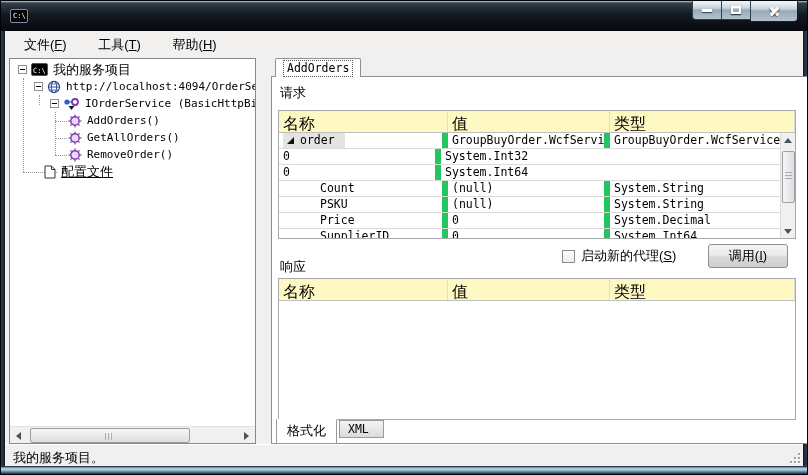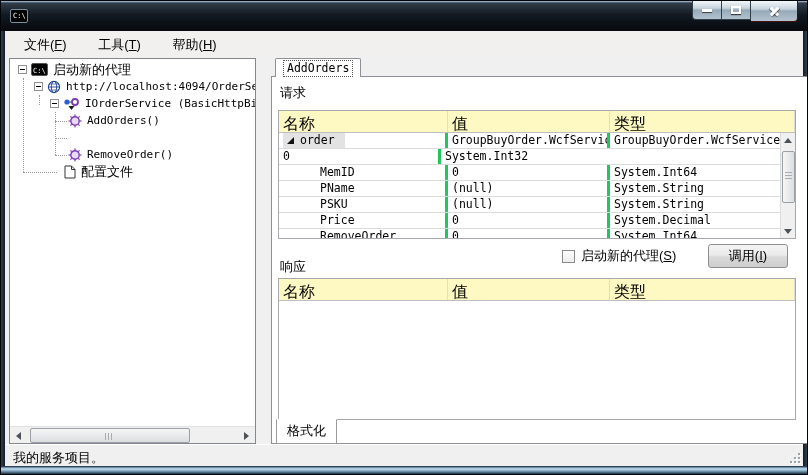--- a/index.html
+++ b/index.html
@@ -76,38 +76,38 @@
     font-family:"DejaVu Sans Mono",monospace; font-size:11.5px; }
   .top-tab .focus { outline:1px dotted #555; padding:0 3px 1px 3px; }
   .tab-page { position:absolute; left:0; top:18px; right:0; bottom:0; background:#fff; border:1px solid #8e9099; }
 
   .sec-label { position:absolute; font-size:13px; }
 
   .grid { position:absolute; border:1px solid #a5a8ac; background:#fff; overflow:hidden; font-family:"DejaVu Sans Mono",monospace; font-size:11.5px; }
   .g-head { display:flex; height:22px; background:#fef9c3; border-bottom:1px solid #bfbfbf; font-family:"Liberation Sans",sans-serif; font-size:16px; }
   .g-head .hc { padding:3px 4px 0 4px; border-right:1px solid #dcdcdc; overflow:hidden; white-space:nowrap; }
   .g-row { display:flex; height:16px; line-height:15px; border-bottom:1px solid #dcdcdc; }
-  .g-cell { overflow:hidden; white-space:nowrap; border-right:3px solid #22c55e; padding:0 4px; }
+  .g-cell { overflow:hidden; white-space:nowrap; border-right:6px solid #22c55e; padding:0 4px; }
   .c-name { width:169px; flex:0 0 169px; }
   .c-val  { width:162px; flex:0 0 162px; }
   .c-type { flex:1 1 auto; border-right:none; }
   .h-name { width:169px; flex:0 0 169px; padding-left:12px; }
   .h-val  { width:162px; flex:0 0 162px; }
   .h-type { flex:1 1 auto; border-right:none; }
   .indent1 { padding-left:41px; }
   .chip { display:inline-block; background:#e3e3e3; padding:0 10px 0 4px; height:15px; }
   .tri-exp { display:inline-block; width:0; height:0; border-bottom:7px solid #111; border-left:7px solid transparent; margin-right:6px; }
   .grid-vscroll { position:absolute; top:22px; right:0; bottom:0; width:15px; background:#f0f0f0; border-left:1px solid #dcdcdc; }
 
   .chk-row { position:absolute; display:flex; align-items:center; }
   .checkbox { width:13px; height:13px; border:1px solid #8b8b8b; background:linear-gradient(180deg,#fefefe,#ededed); margin-right:6px; }
   .invoke-btn { position:absolute; width:80px; height:24px; border:1px solid #8e8e8e; border-radius:3px;
     background:linear-gradient(180deg,#f4f4f4,#ebebeb 45%,#d9d9d9 55%,#cecece); font-size:13px; text-align:center; line-height:22px; }
 
-  .bottom-tabs { position:absolute; left:4px; bottom:2px; height:21px; display:flex; align-items:flex-start;flex-direction:column; }
+  .bottom-tabs { position:absolute; left:4px; bottom:2px; height:21px; display:flex; align-items:flex-start; }
   .btab-active { background:#fff; border:1px solid #9a9a9a; border-top:1px solid #fff; margin-top:-1px; padding:2px 10px 3px 10px; font-size:13px; }
   .btab { background:linear-gradient(180deg,#f4f4f4,#dadada); border:1px solid #9a9a9a; margin-left:2px; padding:1px 14px 2px 8px;
     font-family:"DejaVu Sans Mono",monospace; font-size:11.5px; height:18px; }
 
   
   .statusbar { position:absolute; left:0; right:0; bottom:0; height:22px; background:#f0f0f0; border-top:1px solid #ffffff; }
   .status-text { position:absolute; left:8px; top:4px; font-size:13px; }
   .grip { position:absolute; right:3px; bottom:3px; width:12px; height:12px; }
   .grip i { position:absolute; width:2px; height:2px; background:#9aa2ab; box-shadow:1px 1px 0 #fff; }
 
@@ -158,21 +158,21 @@
         <div class="dothoriz" style="left:13px; top:113px; width:34px;"></div>
 
         <div class="trow t-cn" style="left:8px; top:2px;">
           <span class="expander"></span>
           <span class="ticon">
             <svg width="17" height="13">
                 <rect x="0.5" y="0.5" width="16" height="12" rx="1.5" fill="#000" stroke="#555"></rect>
                 <text x="2" y="9.5" font-size="7" fill="#fff" font-family="DejaVu Sans Mono,monospace">C:\</text>
               </svg>
           </span>
-          <span>启动新的代理</span>
+          <span>我的服务项目</span>
         </div>
 
         <div class="trow t-en" style="left:24px; top:19px;">
           <span class="expander"></span>
           <span class="ticon">
             <svg width="14" height="14">
                 <circle cx="7" cy="7" r="5.6" fill="#fff" stroke="#1e3f8f" stroke-width="1.1"></circle>
                 <ellipse cx="7" cy="7" rx="2.7" ry="5.6" fill="none" stroke="#1e3f8f" stroke-width="0.9"></ellipse>
                 <line x1="1.4" y1="7" x2="12.6" y2="7" stroke="#1e3f8f" stroke-width="0.9"></line>
                 <line x1="2.2" y1="4" x2="11.8" y2="4" stroke="#1e3f8f" stroke-width="0.7"></line>
@@ -207,41 +207,59 @@
                   <line x1="2.4" y1="2.4" x2="3.7" y2="3.7"></line>
                   <line x1="10.3" y1="10.3" x2="11.6" y2="11.6"></line>
                   <line x1="2.4" y1="11.6" x2="3.7" y2="10.3"></line>
                   <line x1="10.3" y1="3.7" x2="11.6" y2="2.4"></line>
                 </g>
               </svg>
           </span>
           <span>AddOrders()</span>
         </div>
 
-
-        <div class="trow t-en" style="left:58px; top:87px;">
+        <div class="trow t-en" style="left:58px; top:70px;">
           <span class="ticon">
             <svg width="14" height="14">
                 <circle cx="7" cy="7" r="4.2" fill="#ead9f7" stroke="#7a3bb0" stroke-width="1.4"></circle>
                 <g stroke="#7a3bb0" stroke-width="1.2">
                   <line x1="7" y1="0.5" x2="7" y2="2.4"></line>
                   <line x1="7" y1="11.6" x2="7" y2="13.5"></line>
                   <line x1="0.5" y1="7" x2="2.4" y2="7"></line>
                   <line x1="11.6" y1="7" x2="13.5" y2="7"></line>
                   <line x1="2.4" y1="2.4" x2="3.7" y2="3.7"></line>
                   <line x1="10.3" y1="10.3" x2="11.6" y2="11.6"></line>
                   <line x1="2.4" y1="11.6" x2="3.7" y2="10.3"></line>
                   <line x1="10.3" y1="3.7" x2="11.6" y2="2.4"></line>
                 </g>
               </svg>
           </span>
+          <span>GetAllOrders()</span>
+        </div>
+
+        <div class="trow t-en" style="left:58px; top:87px;">
+          <span class="ticon">
+            <svg width="14" height="14">
+                <circle cx="7" cy="7" r="4.2" fill="#ead9f7" stroke="#7a3bb0" stroke-width="1.4"></circle>
+                <g stroke="#7a3bb0" stroke-width="1.2">
+                  <line x1="7" y1="0.5" x2="7" y2="2.4"></line>
+                  <line x1="7" y1="11.6" x2="7" y2="13.5"></line>
+                  <line x1="0.5" y1="7" x2="2.4" y2="7"></line>
+                  <line x1="11.6" y1="7" x2="13.5" y2="7"></line>
+                  <line x1="2.4" y1="2.4" x2="3.7" y2="3.7"></line>
+                  <line x1="10.3" y1="10.3" x2="11.6" y2="11.6"></line>
+                  <line x1="2.4" y1="11.6" x2="3.7" y2="10.3"></line>
+                  <line x1="10.3" y1="3.7" x2="11.6" y2="2.4"></line>
+                </g>
+              </svg>
+          </span>
           <span>RemoveOrder()</span>
         </div>
 
-        <div class="trow t-cn" style="left:54px; top:104px;">
+        <div class="trow t-cn" style="left:34px; top:104px;text-decoration:underline;">
           <span class="ticon">
             <svg width="12" height="14">
                 <path d="M1 1 h6.5 l3.5 3.5 v8.5 h-10 z" fill="#fff" stroke="#333"></path>
                 <path d="M7.5 1 v3.5 h3.5" fill="none" stroke="#333"></path>
               </svg>
           </span>
           <span>配置文件</span>
         </div>
       </div>
 
@@ -273,41 +291,40 @@
           <div class="g-row">
             <div class="g-cell c-name"><span class="chip"><span class="tri-exp"></span><span>order</span></span></div>
             <div class="g-cell c-val">GroupBuyOrder.WcfService.Mo</div>
             <div class="g-cell c-type">GroupBuyOrder.WcfService.Mo</div>
           </div>
           <div class="g-row">
             <div class="g-cell c-val">0</div>
             <div class="g-cell c-type">System.Int32</div>
           </div>
           <div class="g-row">
-            <div class="g-cell c-name indent1">MemID</div>
             <div class="g-cell c-val">0</div>
             <div class="g-cell c-type">System.Int64</div>
           </div>
           <div class="g-row">
-            <div class="g-cell c-name indent1">PName</div>
+            <div class="g-cell c-name indent1">Count</div>
             <div class="g-cell c-val">(null)</div>
             <div class="g-cell c-type">System.String</div>
           </div>
           <div class="g-row">
             <div class="g-cell c-name indent1">PSKU</div>
             <div class="g-cell c-val">(null)</div>
             <div class="g-cell c-type">System.String</div>
           </div>
           <div class="g-row">
             <div class="g-cell c-name indent1">Price</div>
             <div class="g-cell c-val">0</div>
             <div class="g-cell c-type">System.Decimal</div>
           </div>
           <div class="g-row">
-            <div class="g-cell c-name indent1">RemoveOrder</div>
+            <div class="g-cell c-name indent1">SupplierID</div>
             <div class="g-cell c-val">0</div>
             <div class="g-cell c-type">System.Int64</div>
           </div>
           <div class="grid-vscroll">
             <div class="sb-btn" style="left:-1px; top:0; width:15px; height:14px;">
                 <span class="arr-u"></span>
               </div>
             <div class="v-thumb" style="top:18px; height:52px;">
                 <span class="v-grip"></span>
               </div>

